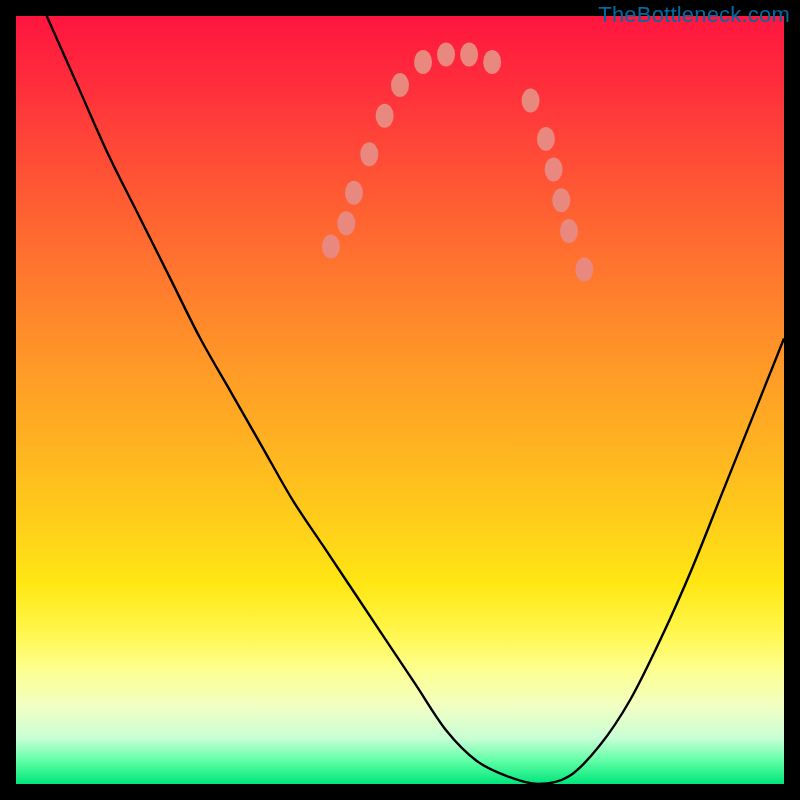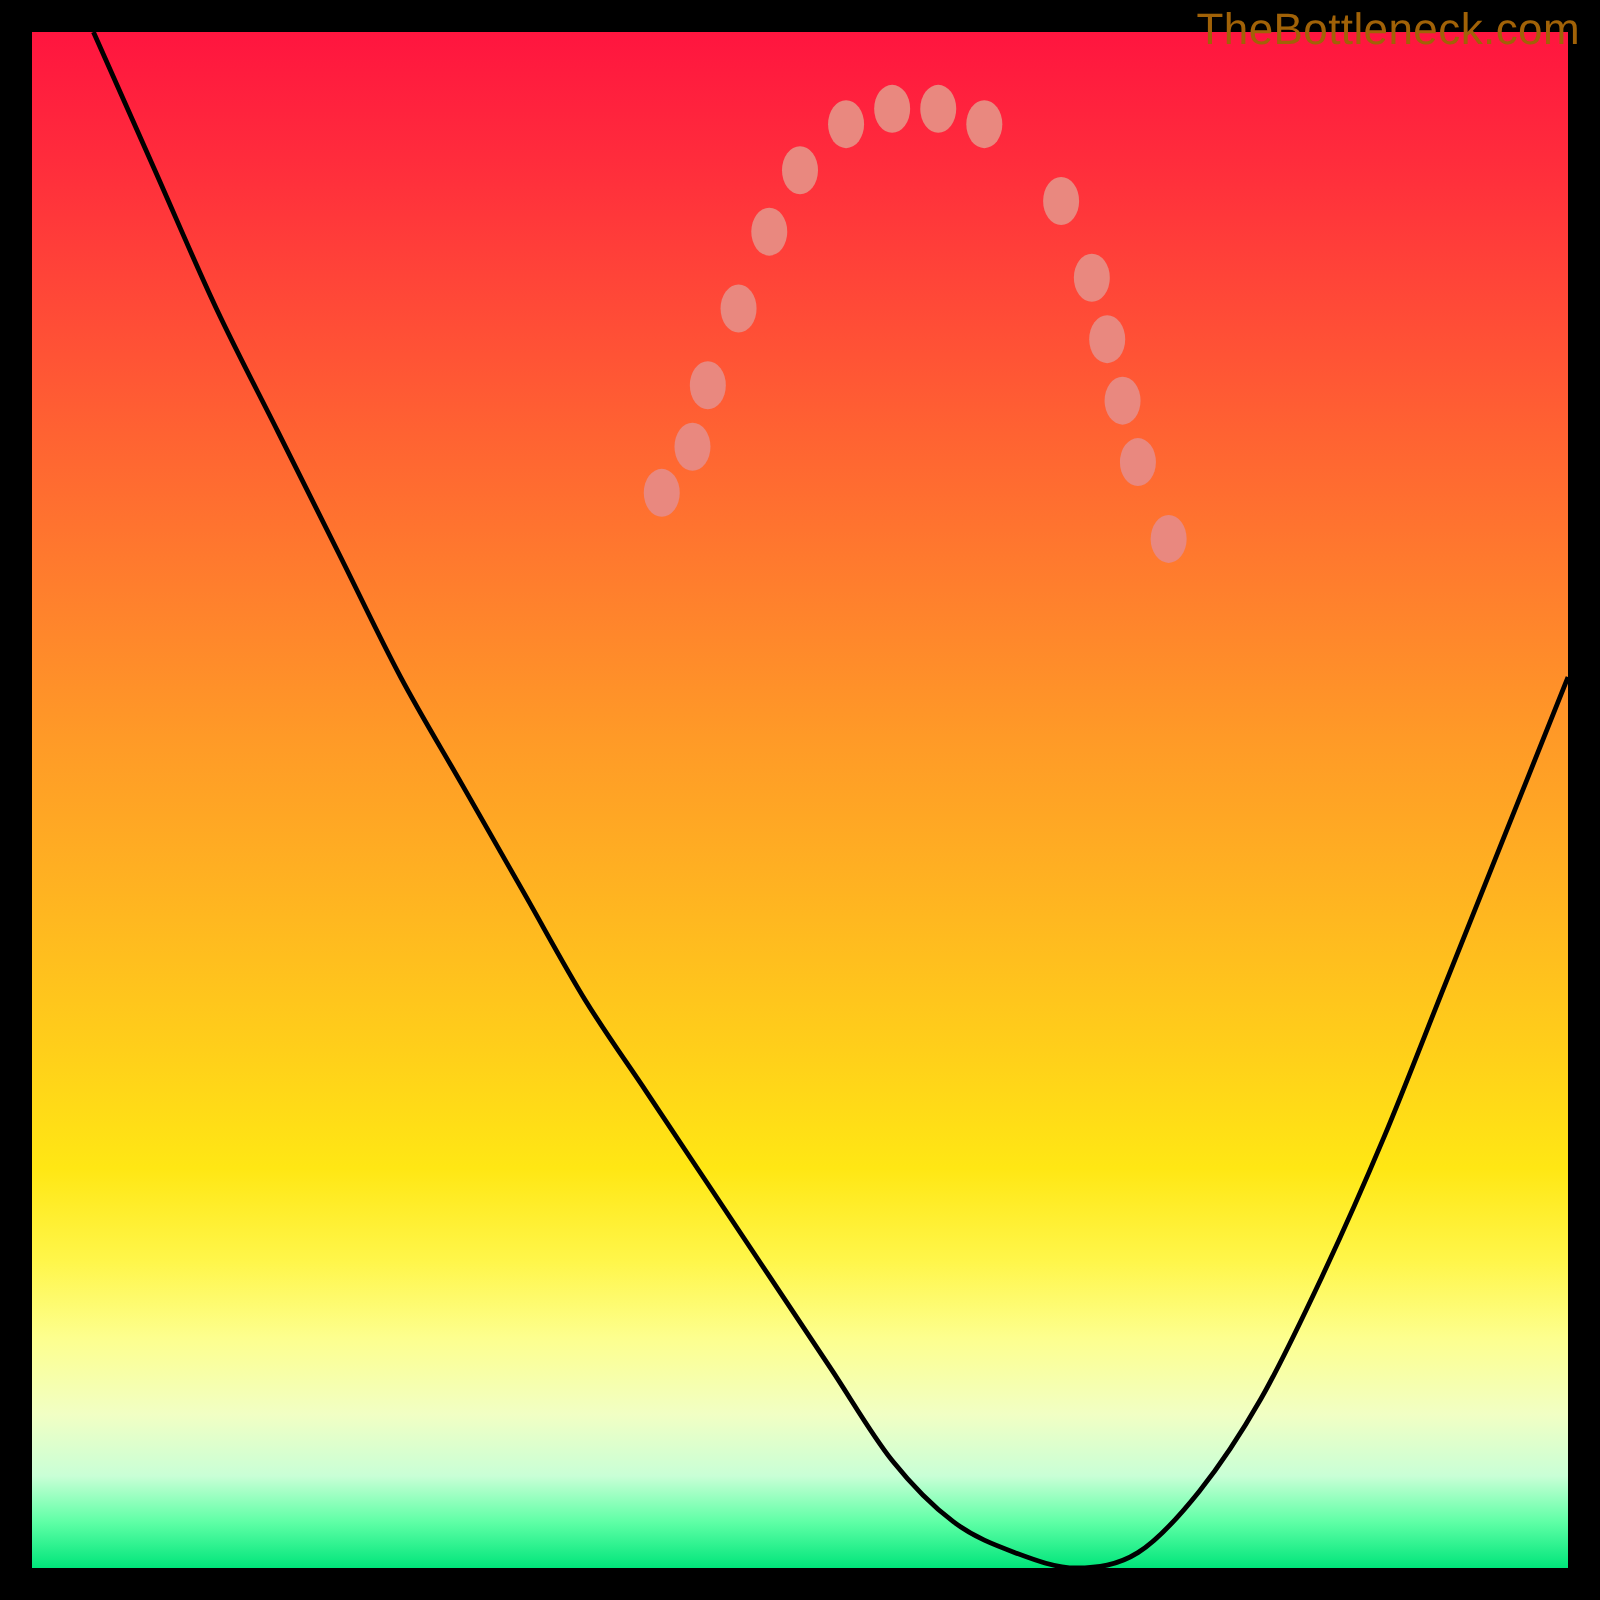--- a/index.html
+++ b/index.html
@@ -17,21 +17,21 @@
     #ffe714 74%,
     #fff64a 80%,
     #fdff8e 85%,
     #f1ffc4 90%,
     #c9ffd6 94%,
     #5fffa6 97%,
     #00e57a 100%)}
   .curve{position:absolute;inset:0}
   .dots{position:absolute;inset:0}
   .dot{fill:#e9887f}
-  .wm{position:absolute;top:2px;right:10px;color:#a16207;font-size:22px;font-weight:500;letter-spacing:.2px}
+  .wm{position:absolute;top:2px;right:10px;color:#0369a1;font-size:22px;font-weight:500;letter-spacing:.2px}
 </style>
 </head>
 <body>
 
 <div class="stage">
   <div class="plot">
     <div class="grad"></div>
     <svg class="curve" viewBox="0 0 768 768" preserveAspectRatio="none">
       <path id="curve-path" fill="none" stroke-width="2.4" d="M30.72,0 C35.839999999999996,11.520000000000001 51.199999999999996,46.08 61.44,69.12 C71.67999999999999,92.16000000000001 81.92,116.48 92.16,138.24 C102.39999999999999,160.00000000000003 112.63999999999999,179.20000000000007 122.88,199.68000000000006 C133.12,220.16000000000005 143.36,240.64000000000001 153.60000000000002,261.12 C163.84000000000003,281.6 174.07999999999998,303.36000000000007 184.32,322.56000000000006 C194.56,341.76000000000005 204.8,358.4 215.04000000000002,376.32 C225.28000000000003,394.24 235.51999999999998,412.15999999999997 245.76,430.08 C256,448 266.24,467.20000000000005 276.48,483.84000000000003 C286.72,500.48 296.96000000000004,514.5600000000001 307.20000000000005,529.9200000000001 C317.44000000000005,545.2800000000001 327.68,560.64 337.92,576 C348.16,591.36 358.4,606.7199999999999 368.64,622.0799999999999 C378.88,637.4399999999999 389.12,652.8 399.36,668.16 C409.6,683.52 419.84000000000003,701.44 430.08000000000004,714.24 C440.32000000000005,727.04 450.55999999999995,737.28 460.79999999999995,744.96 C471.03999999999996,752.6400000000001 481.28,756.48 491.52,760.32 C501.76,764.1600000000001 512,768 522.24,768 C532.48,768 542.72,766.72 552.96,760.32 C563.2,753.9200000000001 573.44,742.4000000000001 583.6800000000001,729.6 C593.9200000000001,716.8 604.1600000000001,701.44 614.4000000000001,683.52 C624.6400000000001,665.5999999999999 634.88,643.8399999999999 645.12,622.0799999999999 C655.36,600.3199999999999 665.6,577.28 675.84,552.96 C686.08,528.6400000000001 696.32,501.76 706.5600000000001,476.15999999999997 C716.8000000000001,450.55999999999995 727.04,424.96 737.28,399.36 C747.52,373.76000000000005 762.88,335.36000000000007 768,322.56000000000006" stroke="#000000"></path>
     </svg>

